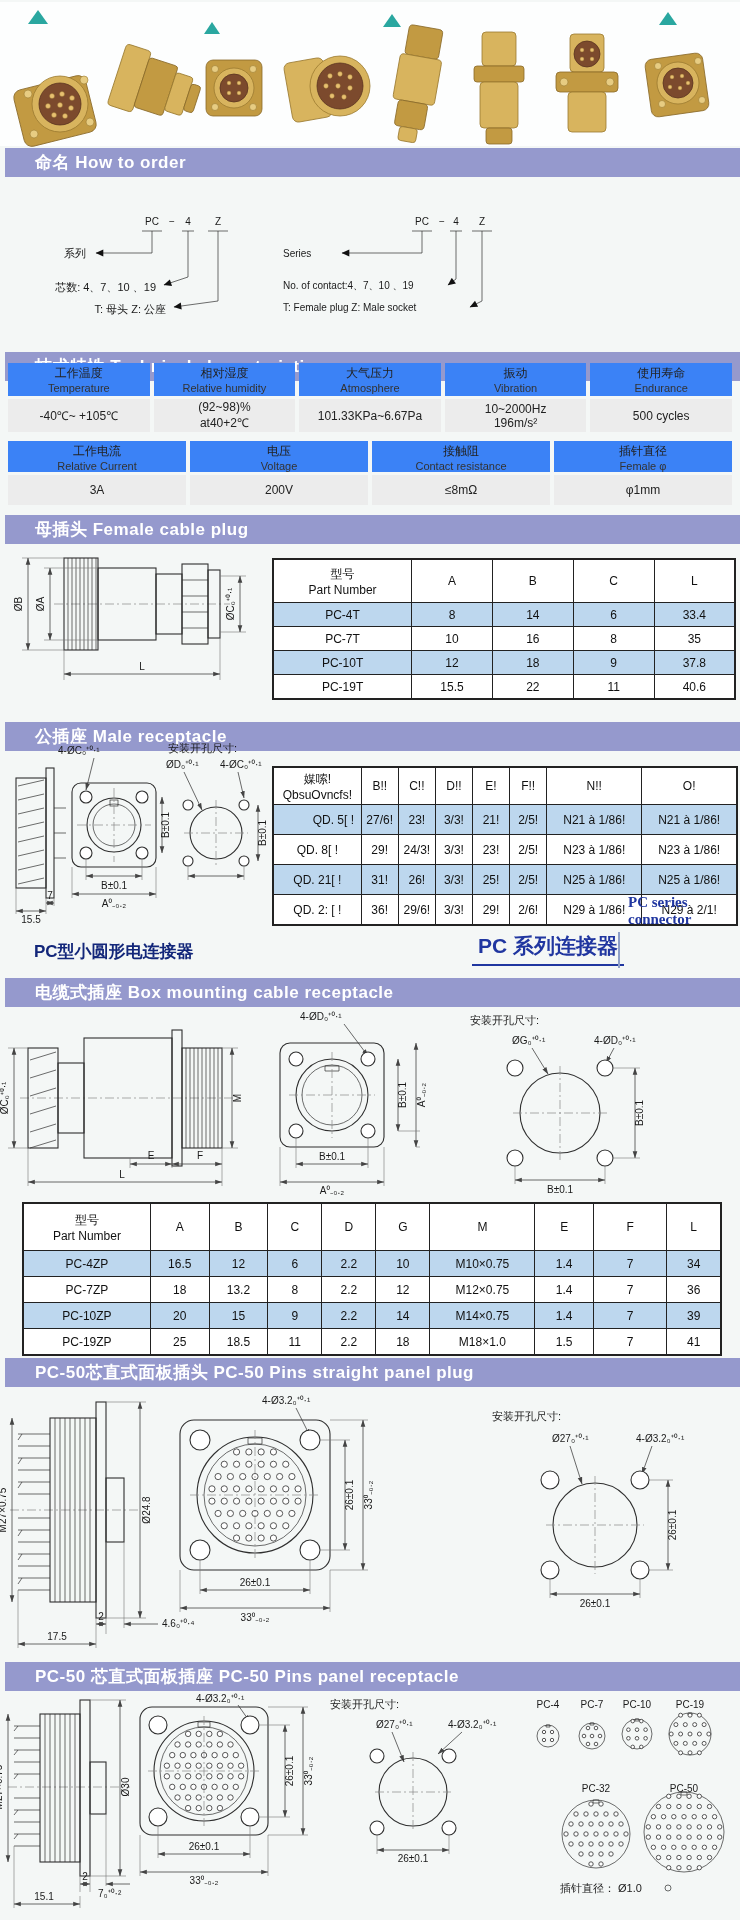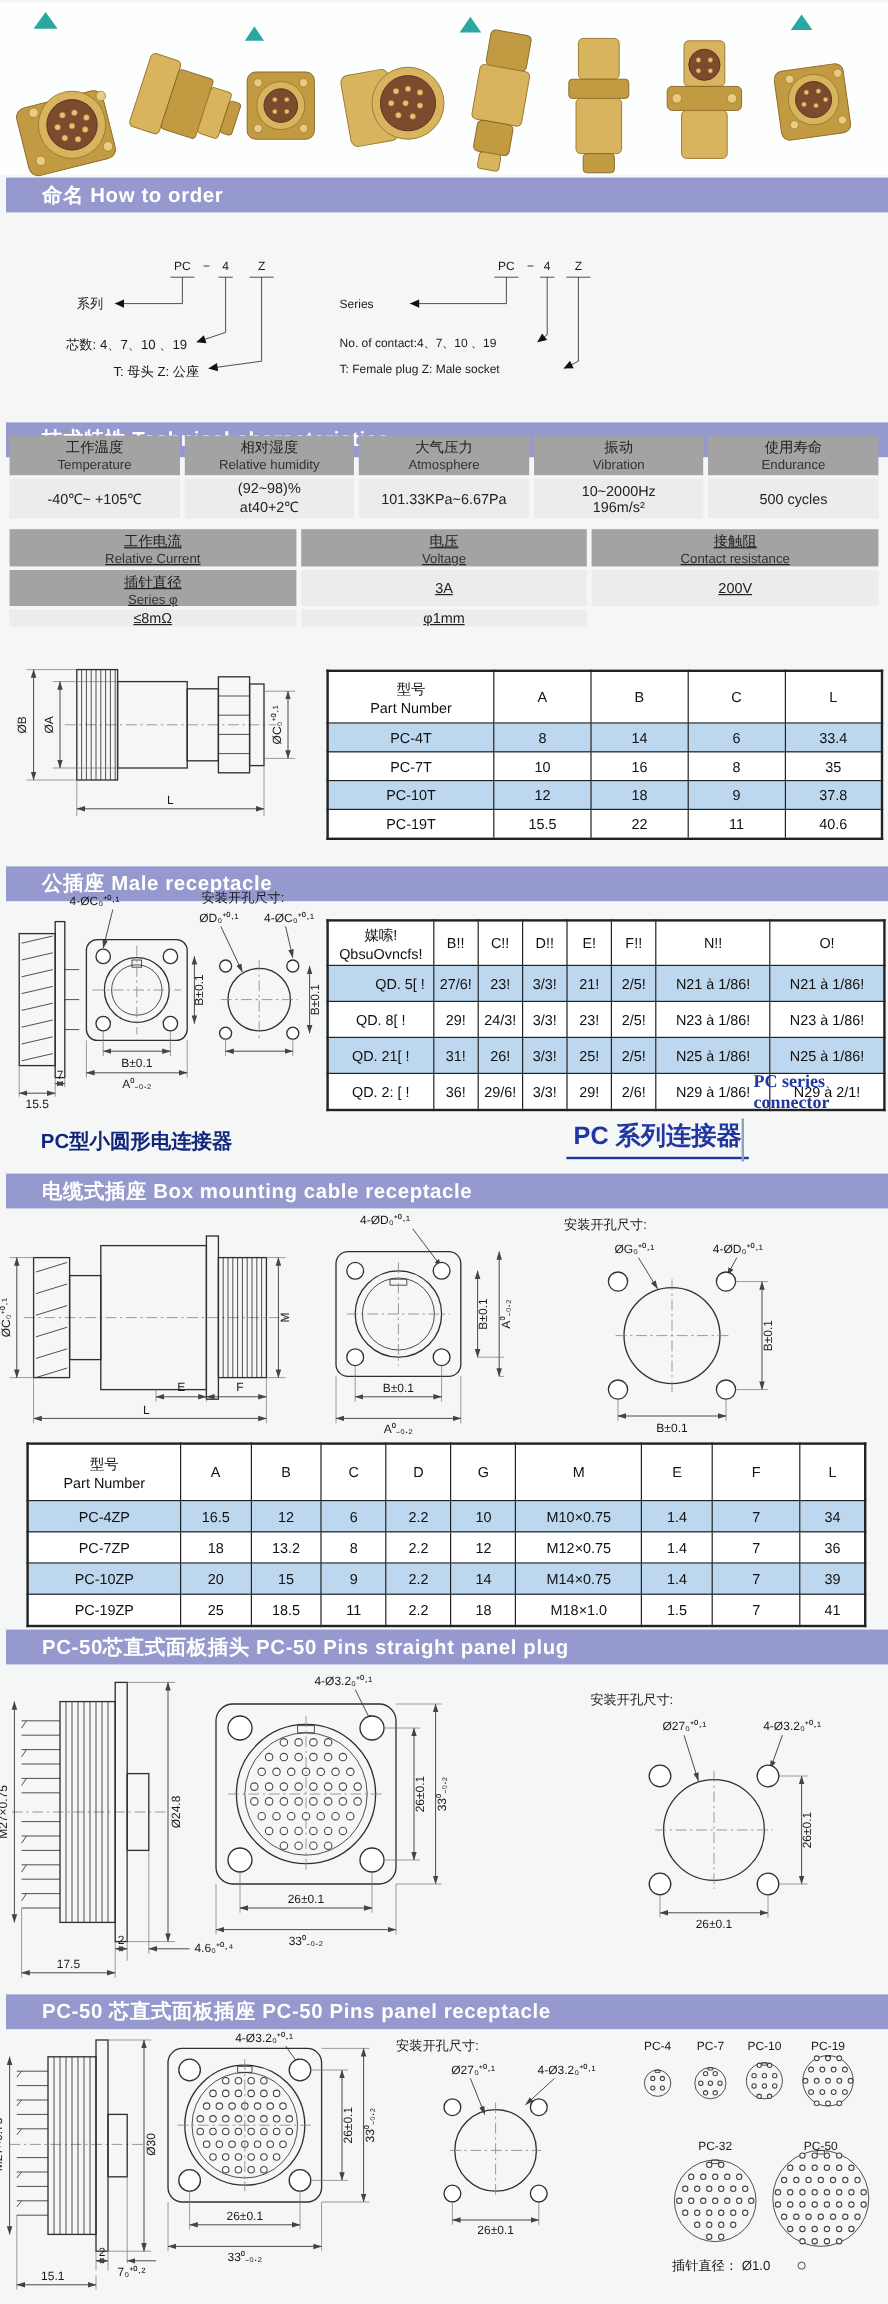--- a/index.html
+++ b/index.html
@@ -5,21 +5,21 @@
   html,body{margin:0;padding:0;background:#e8eaea;}
   #page{position:relative;width:740px;height:1920px;background:#f4f7f6;overflow:hidden;
         font-family:"Liberation Sans",sans-serif;color:#222;}
   .abs{position:absolute;}
   
   .band{position:absolute;left:5px;right:0;height:29px;background:#9599cd;color:#fff;
         font-size:17px;font-weight:bold;line-height:29px;padding-left:30px;box-sizing:border-box;
         letter-spacing:.5px;}
   
   .techgrid{position:absolute;display:grid;grid-column-gap:4px;grid-row-gap:3px;}
-  .techgrid .hc{background:#a3a3a3;text-align:center;padding:2px 0;}
+  .techgrid .hc{background:#3b82f6;text-align:center;padding:2px 0;}
   .techgrid .hc .zh{font-size:12px;color:#222;}
   .techgrid .hc .en{font-size:11px;color:#333;}
   .techgrid .vc{background:#ececec;text-align:center;font-size:12px;color:#222;
                 display:flex;flex-direction:column;justify-content:center;}
   
   table.dt{border-collapse:collapse;table-layout:fixed;width:100%;background:#fff;}
   table.dt th,table.dt td{border:1px solid #222;text-align:center;font-weight:normal;
         font-size:12px;padding:0;color:#111;}
   table.dt{border:2px solid #222;}
   table.dt thead th{background:#fff;}
@@ -244,51 +244,52 @@
   <div class="vc">
         <div>10~2000Hz</div>
         <div>196m/s²</div>
       </div>
   <div class="vc">
         <div>500 cycles</div>
         <div></div>
       </div>
 </div>
 
-<div class="techgrid" style="left:8px;top:441px;width:724px;grid-template-columns:repeat(3,1fr);grid-template-rows:31px 30px;text-decoration:underline;">
+<div class="techgrid" style="left:8px;top:441px;width:724px;grid-template-columns:repeat(4,1fr);grid-template-rows:31px 30px;">
   <div class="hc">
         <div class="zh">工作电流</div>
         <div class="en">Relative Current</div>
       </div>
   <div class="hc">
         <div class="zh">电压</div>
         <div class="en">Voltage</div>
       </div>
   <div class="hc">
         <div class="zh">接触阻</div>
         <div class="en">Contact resistance</div>
       </div>
   <div class="hc">
         <div class="zh">插针直径</div>
-        <div class="en">Series  φ</div>
+        <div class="en">Female  φ</div>
       </div>
   <div class="vc">
         <div>3A</div>
       </div>
   <div class="vc">
         <div>200V</div>
       </div>
   <div class="vc">
         <div>≤8mΩ</div>
       </div>
   <div class="vc">
         <div>φ1mm</div>
       </div>
 </div>
 
+<div class="band" style="top:515px"><span>母插头  Female cable plug</span></div>
 
 <svg class="abs" style="left:8px;top:552px" width="256" height="140" viewBox="0 0 256 140">
   <line class="axis" x1="46" y1="52" x2="222" y2="52"></line>
   <rect class="out" x="56" y="6" width="34" height="92"></rect>
   <path class="thin" d="M60,6 V98 M64,6 V98 M68,6 V98 M72,6 V98 M76,6 V98 M80,6 V98 M84,6 V98 M88,6 V98"></path>
   <rect class="out" x="90" y="16" width="58" height="72"></rect>
   <rect class="out" x="148" y="22" width="26" height="60"></rect>
   <rect class="out" x="174" y="12" width="26" height="80"></rect>
   <path class="thin" d="M174,28 H200 M174,44 H200 M174,60 H200 M174,76 H200"></path>
   <rect class="out" x="200" y="18" width="12" height="68"></rect>

